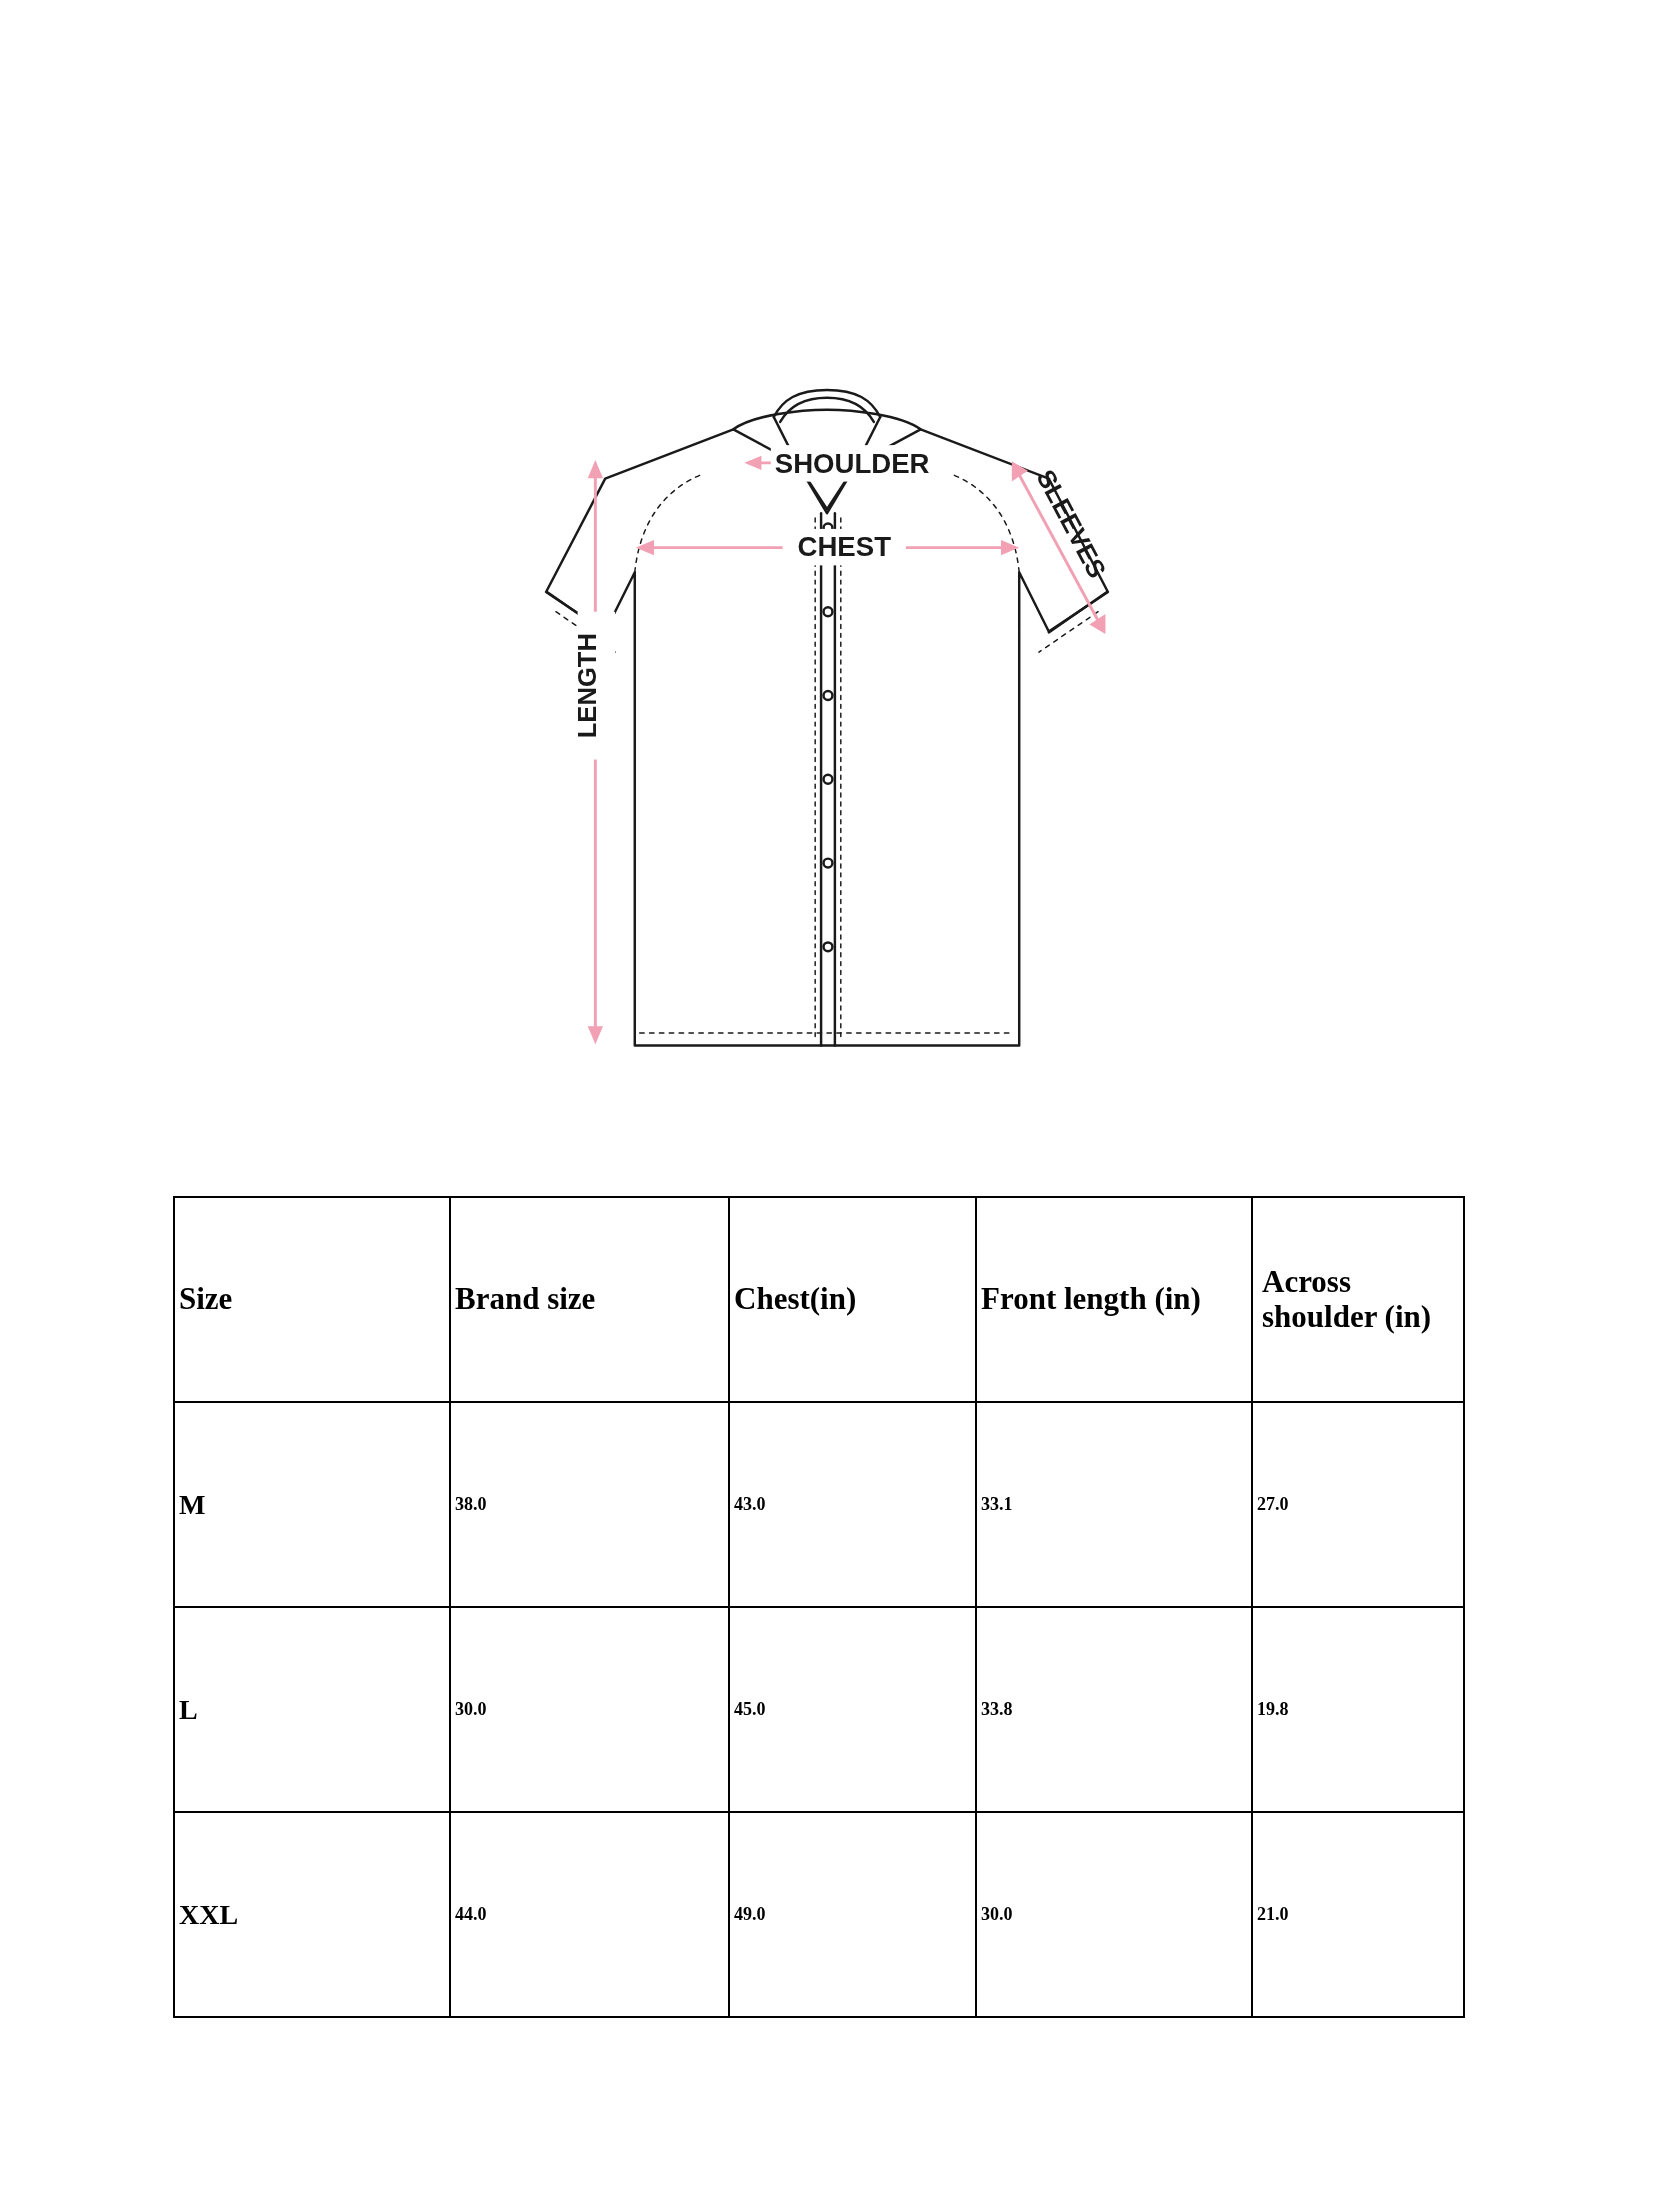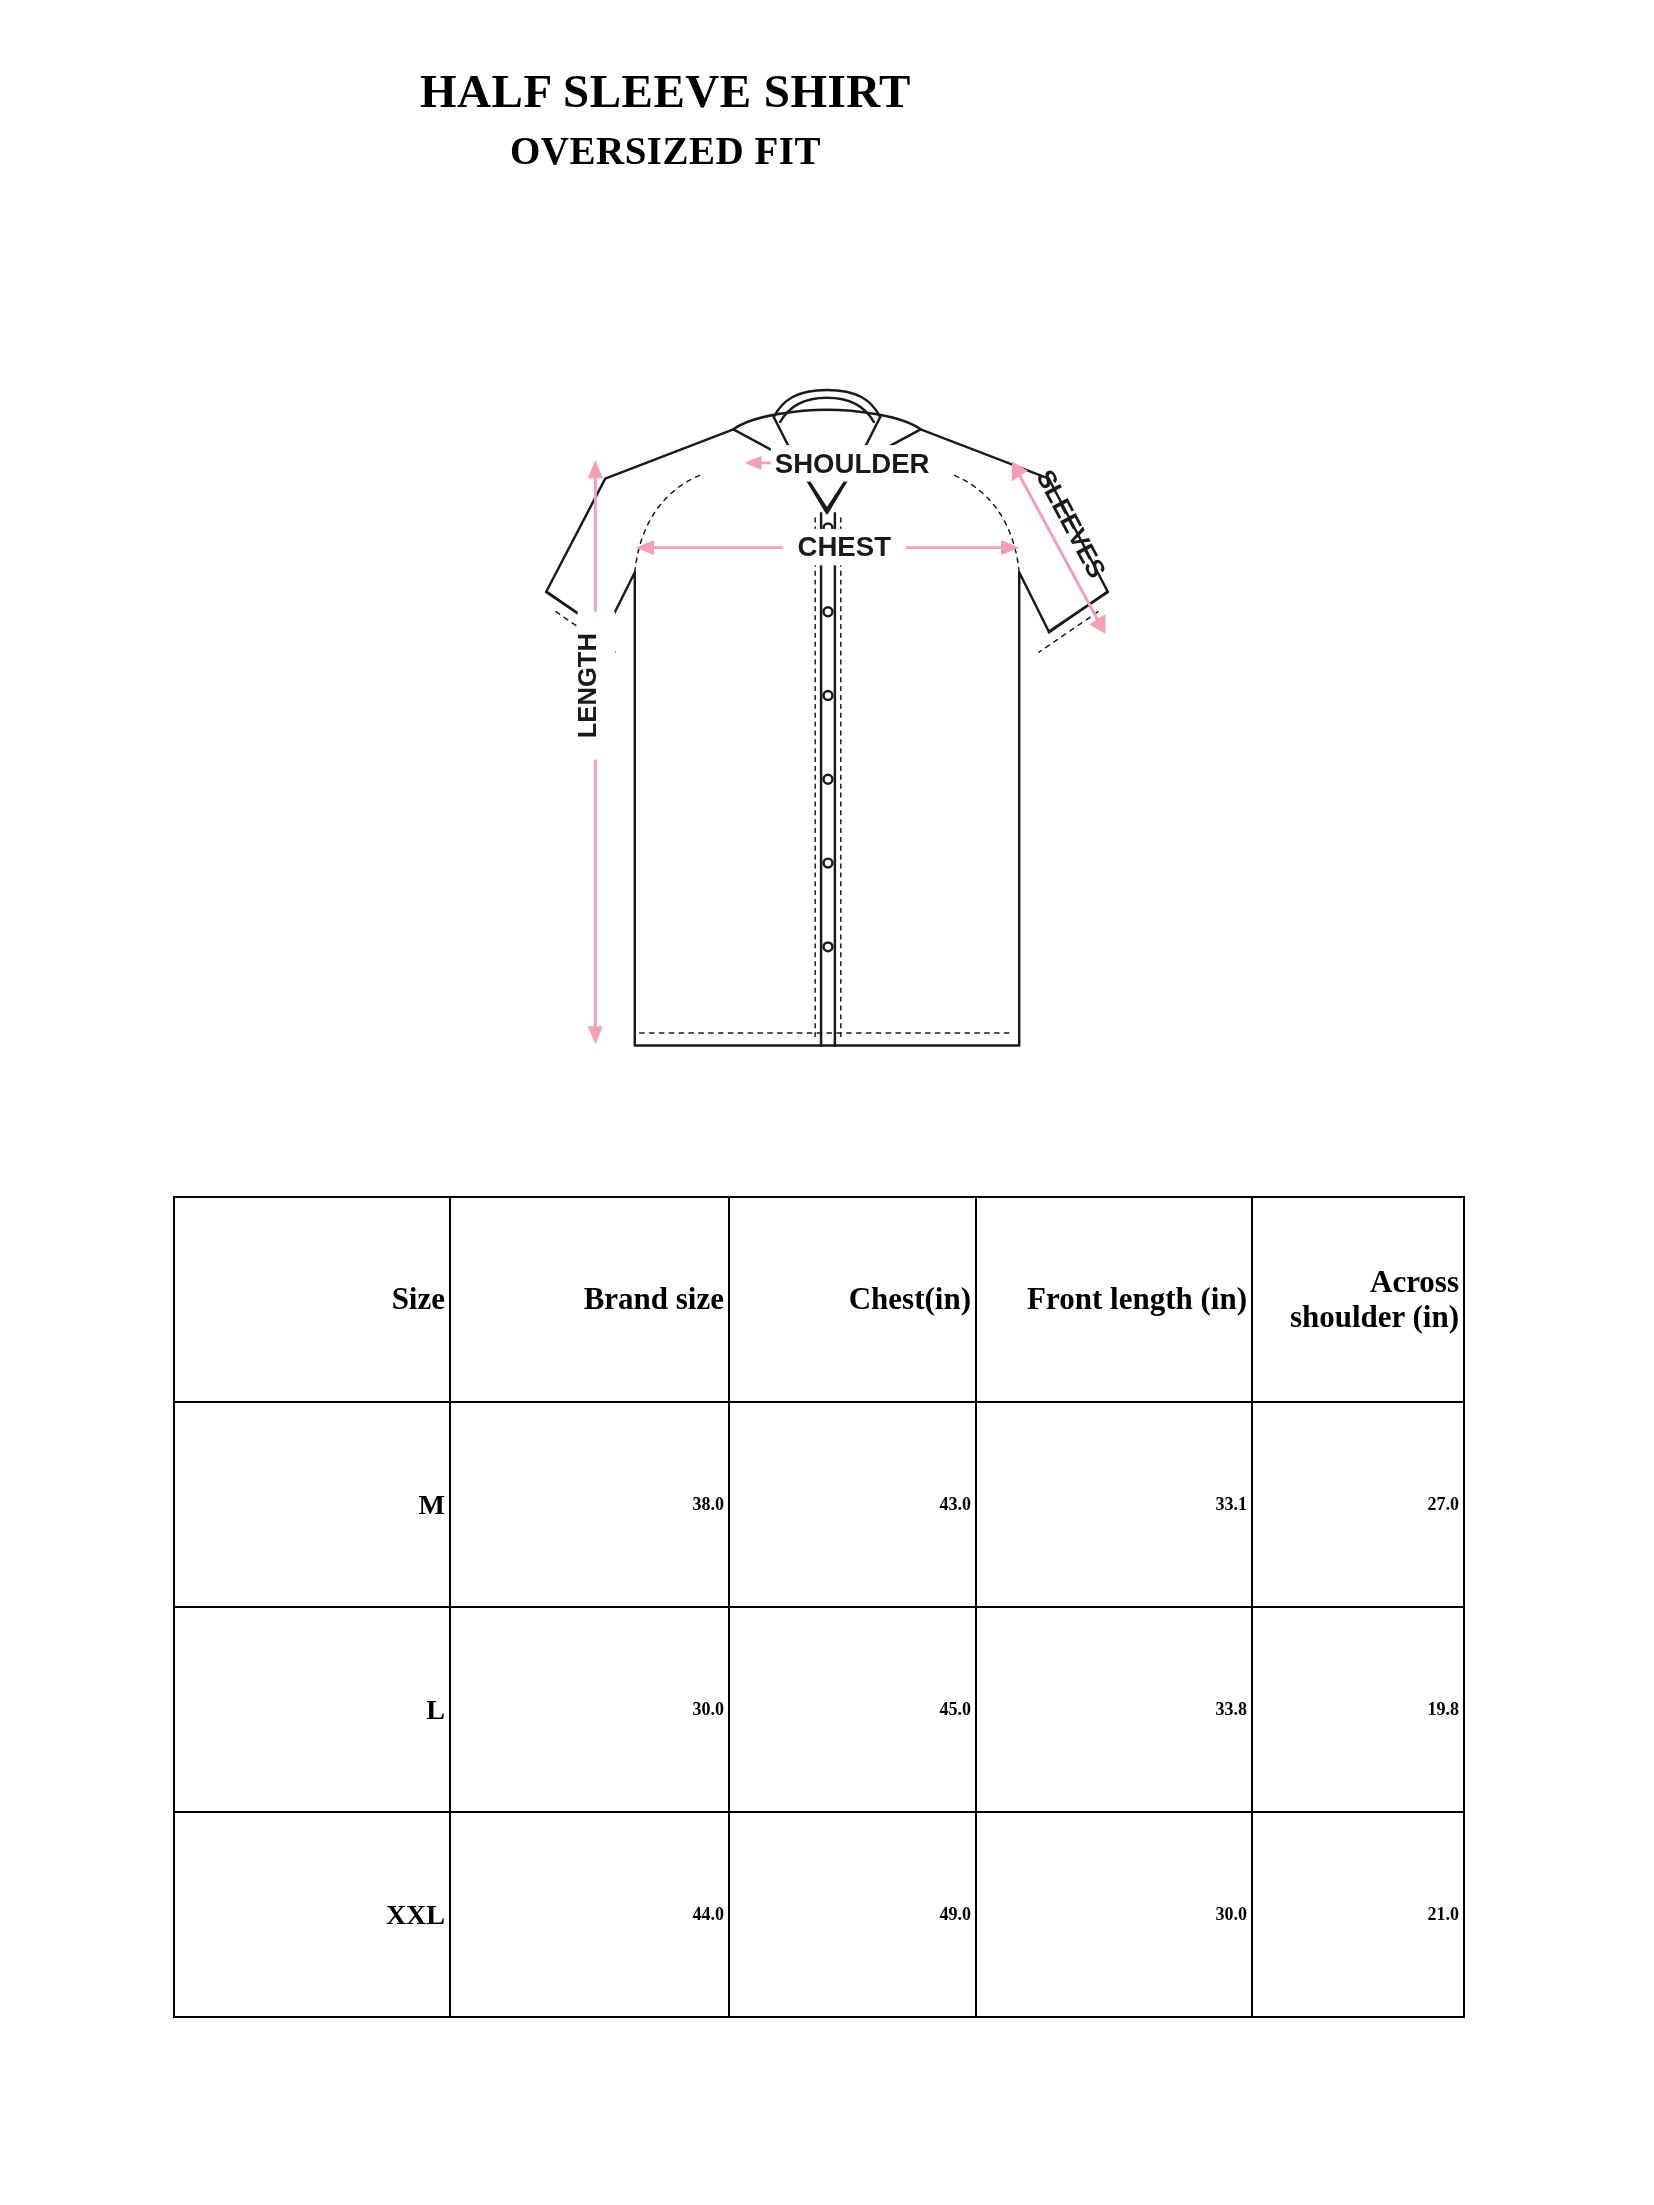--- a/index.html
+++ b/index.html
@@ -85,21 +85,21 @@
     width: 1290px;
   }
   table.size-table {
     border-collapse: collapse;
     width: 100%;
     table-layout: fixed;
   }
   table.size-table td,
   table.size-table th {
     border: 2.5px solid #000;
-    text-align: right;
+    text-align: left;
     vertical-align: middle;
     font-family: "Liberation Serif", serif;
   }
   table.size-table thead th {
     font-size: 31px;
     font-weight: bold;
     height: 197px;
     padding: 3px 4px;
     line-height: 1.12;
   }
@@ -118,24 +118,20 @@
   col.c4 { width: 276px; }
   col.c5 { width: 212px; }
 
   .hdr-across { text-align: left; padding-left: 9px !important; }
 </style>
 </head>
 <body>
 
 <div class="header">
 
-  <div class="title-block">
-    <div class="title-main">HALF SLEEVE SHIRT</div>
-    <div class="title-sub">OVERSIZED FIT</div>
-  </div>
 
 
 </div>
 
 <div class="illustration">
   <svg width="838" height="828" viewBox="0 0 1700 1680">
 
     <g fill="none" stroke="#1a1a1a" stroke-width="5" stroke-linejoin="round" stroke-linecap="round">
 
       <path d="M660 230

